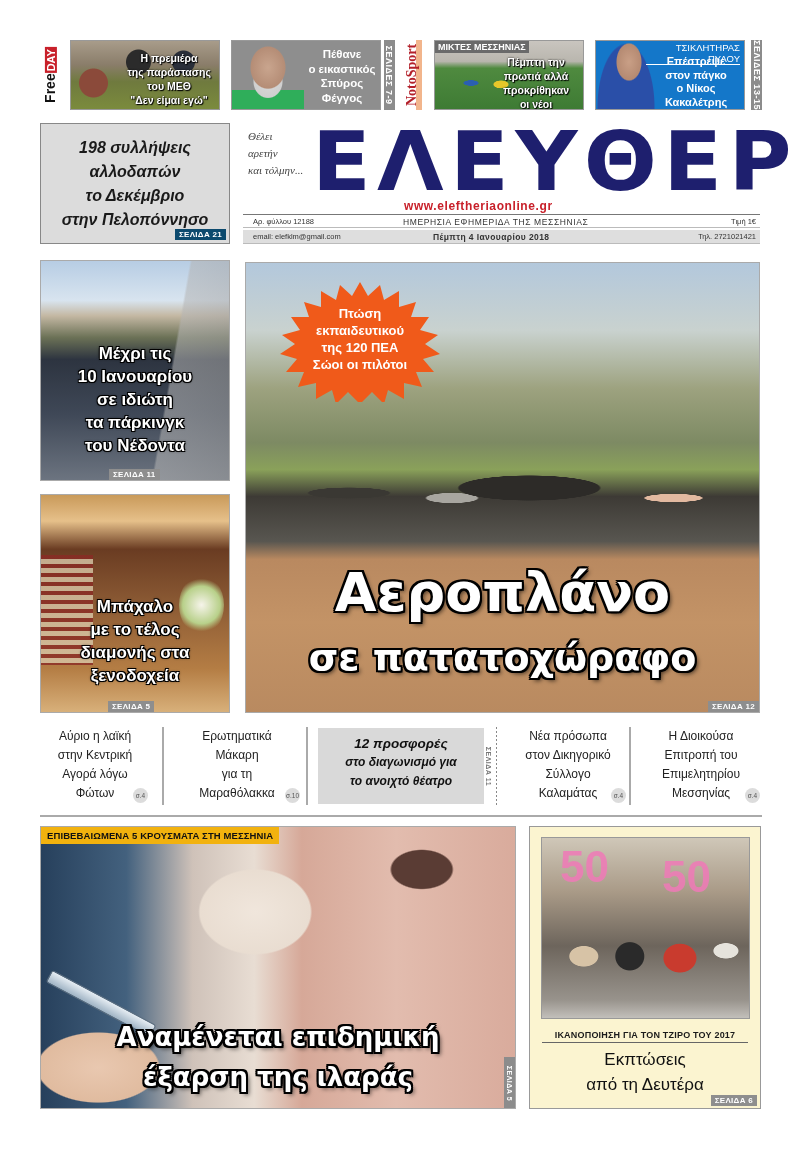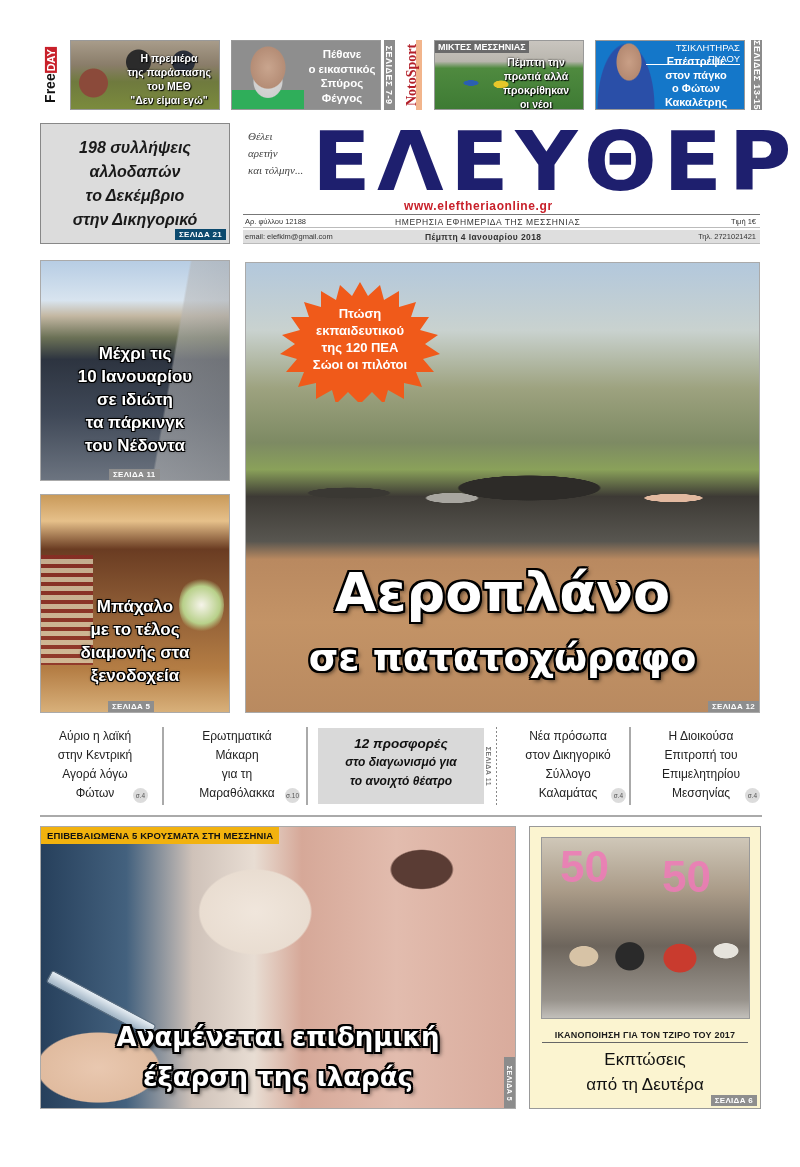--- a/index.html
+++ b/index.html
@@ -20,21 +20,21 @@
 
   
   .leftbox { left: 40px; top: 123px; width: 190px; height: 121px; background: #dcdcdc; border: 1px solid #888; }
   .leftbox .t { position: absolute; left: 0; right: 0; top: 12px; text-align: center; font-style: italic; font-weight: 700; font-size: 16px; line-height: 24px; color: #1a1a1a; }
   .pg { position: absolute; background: #0c4a6e; color: #fff; font-size: 8px; font-weight: 700; padding: 1px 4px; letter-spacing: 0.3px; }
   .motto { left: 248px; top: 128px; font-family: "Liberation Serif", serif; font-style: italic; font-size: 11px; line-height: 17px; color: #444; }
   .logo { left: 312px; top: 122px; width: 452px; height: 80px; font-family: "DejaVu Sans", sans-serif; font-weight: 900; font-size: 82px; line-height: 80px; color: #1e1f6e; letter-spacing: 6px; transform: scaleX(1.05); transform-origin: left; }
   .url { left: 404px; top: 199px; font-weight: 700; font-size: 12px; color: #c8202a; letter-spacing: 0.6px; }
   .infobar1 { left: 243px; top: 214px; width: 517px; height: 14px; border-top: 1px solid #777; border-bottom: 1px solid #bbb; font-size: 7.5px; color: #333; }
   .infobar2 { left: 243px; top: 230px; width: 517px; height: 14px; background: #dedede; border-bottom: 1px solid #bbb; font-size: 7.5px; color: #333; }
-  .infobar1 span, .infobar2 span { position: absolute; top: 2px; white-space: nowrap; }
+  .infobar1 span, .infobar2 span { position: absolute; top: 2px; white-space: nowrap; margin-left: 8px; }
 
   
   .photo { position: absolute; overflow: hidden; border: 1px solid #aaa; }
   .bigtxt { position: absolute; left: 0; right: 0; text-align: center; color: #fff; font-weight: 900; font-size: 17px; line-height: 23px; text-shadow: -1px -1px 0 #000, 1px -1px 0 #000, -1px 1px 0 #000, 1px 1px 0 #000, 0 0 3px #000; }
 
   
   .main { left: 245px; top: 262px; width: 515px; height: 451px; }
   .burst { left: 280px; top: 282px; width: 160px; height: 120px; }
   .burst svg { position: absolute; left: 0; top: 0; }
   .burst .bt { position: absolute; left: 0; right: 0; top: 23px; text-align: center; color: #fff; font-weight: 700; font-size: 13px; line-height: 17px; }
@@ -99,34 +99,34 @@
     <div>οι νέοι</div>
   </div>
 </div>
 
 <div class="teaser" style="left:595px;top:40px;width:150px;height:70px;background:#1477c9;">
   <div class="abs" style="left:0;top:0;width:60px;height:70px;background:radial-gradient(ellipse at 55% 30%,#c99f86 0,#b58a72 12px,transparent 13px),radial-gradient(ellipse at 50% 95%,#2a4fa8 0,#2a4fa8 28px,transparent 29px);"></div>
   <div class="abs" style="left:50px;right:4px;top:1px;color:#fff;font-size:9.5px;text-align:right;border-bottom:1px solid #fff;">ΤΣΙΚΛΗΤΗΡΑΣ ΠΥΛΟΥ</div>
   <div class="txt" style="left:52px;right:0;top:14px;text-shadow:none;font-size:11px;line-height:13.5px;">
     <div>Επέστρεψε</div>
     <div>στον πάγκο</div>
-    <div>ο Φώτων</div>
+    <div>ο Νίκος</div>
     <div>Κακαλέτρης</div>
   </div>
 </div>
 <div class="pagetab" style="left:751px;top:40px;width:11px;height:70px;">
     <span>ΣΕΛΙΔΕΣ 13-15</span>
   </div>
 
 <div class="abs leftbox">
   <div class="t">
     <div>198 συλλήψεις</div>
     <div>αλλοδαπών</div>
     <div>το Δεκέμβριο</div>
-    <div>στην Δικηγορικό</div>
+    <div>στην Πελοπόννησο</div>
   </div>
   <div class="pg" style="right:3px;bottom:3px;">ΣΕΛΙΔΑ 21</div>
 </div>
 
 <div class="abs motto">
   <div>Θέλει</div>
   <div>αρετήν</div>
   <div>και τόλμην...</div>
 </div>
 <div class="abs logo">ΕΛΕΥΘΕΡΙΑ</div>

